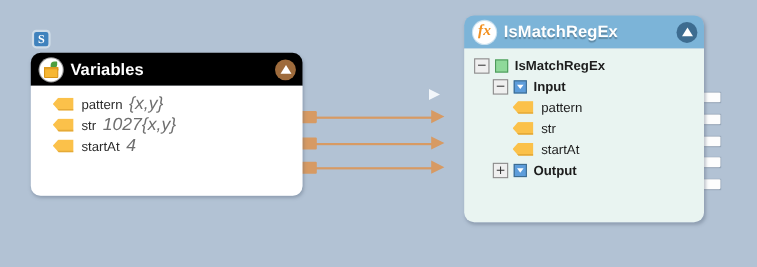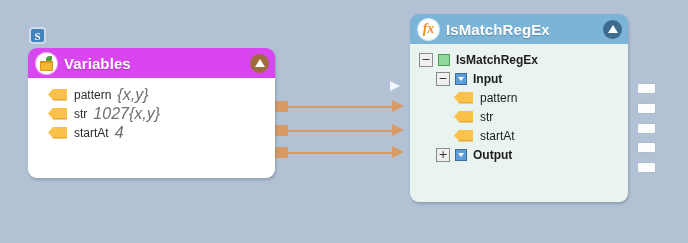--- a/index.html
+++ b/index.html
@@ -35,38 +35,38 @@
     width:19px;height:19px;border-radius:50%;
     display:flex;align-items:center;justify-content:center;flex:none;
   }
   .tri-up{
     width:0;height:0;border-left:5px solid transparent;border-right:5px solid transparent;
     border-bottom:8px solid #ffffff;
   }
 
   
   #variables-node{left:28px;top:48px;width:247px;}
-  #variables-node .node-header{background:#d946ef;}
+  #variables-node .node-header{background:#000000;}
   #variables-node .collapse-btn{background:#9e6b3c;}
   #variables-node .node-body{
     background:#ffffff;border-radius:0 0 9px 9px;
     height:100px;box-sizing:border-box;padding:7px 0 0 0;
   }
   .var-row{display:flex;align-items:center;height:19px;padding-left:20px;}
   .var-chip{
     width:19px;height:12px;flex:none;margin-right:7px;
     background:#fbc14a;
     clip-path:polygon(28% 0,100% 0,100% 100%,28% 100%,0 50%);
     box-shadow:inset 0 -2px 0 rgba(190,130,20,.35);
   }
   .var-name{font-size:12px;color:#2b2b2b;}
   .var-value{font-size:16px;color:#6f6f6f;font-style:italic;margin-left:6px;}
 
   
-  #func-node{left:410px;top:14px;width:218px;}
+  #func-node{left:422px;top:14px;width:218px;}
   #func-node .node-header{background:#7cb4d8;}
   #func-node .collapse-btn{background:#3d6c90;}
   #func-node .node-body{
     background:#e9f4f1;border-radius:0 0 9px 9px;
     height:158px;box-sizing:border-box;padding:6px 0 0 0;
   }
   .tree-row{display:flex;align-items:center;height:19px;}
   .tree-row.lvl0{padding-left:9px;}
   .tree-row.lvl1{padding-left:26px;}
   .tree-row.lvl2{padding-left:44px;}

